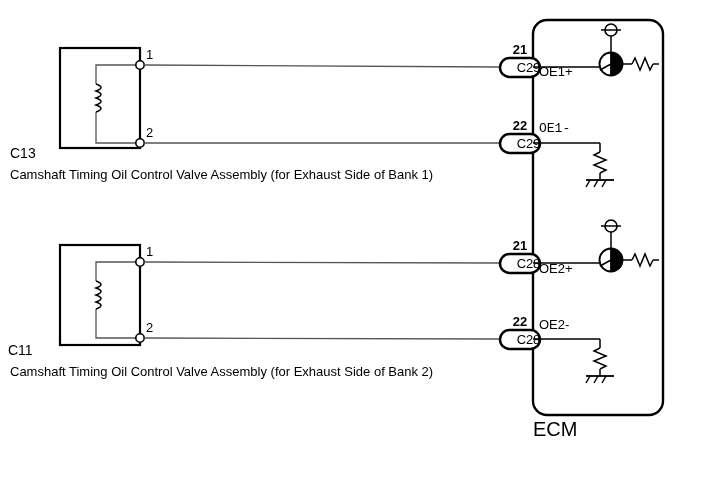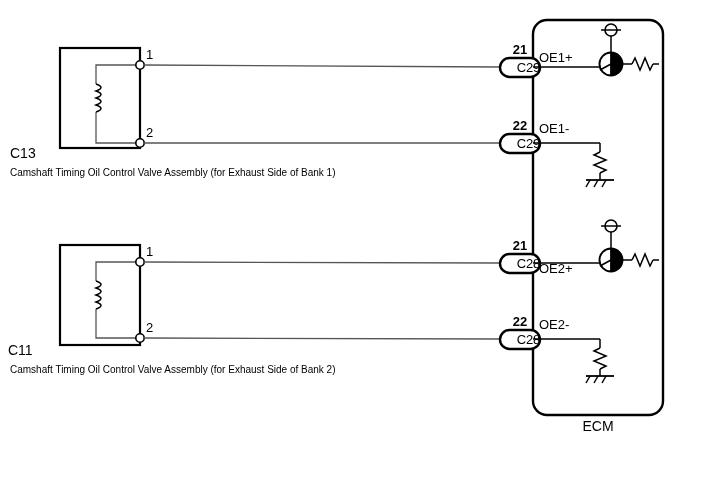--- a/index.html
+++ b/index.html
@@ -51,25 +51,24 @@
     text-align: right;
     letter-spacing: -0.2px;
   }
   .lbl-signal {
     font-size: 13px;
   }
   .lbl-code {
     font-size: 14px;
   }
   .lbl-desc {
-    font-size: 10px;
+    font-size: 13px;
   }
   .lbl-ecm {
-    font-size: 14px;
-    text-align: center;
+    font-size: 20px;
     width: 130px;
   }
 </style>
 </head>
 <body>
 
 <div id="diagram-root">
 
   <svg class="wiring" viewBox="0 0 713 481" xmlns="http://www.w3.org/2000/svg">
 
@@ -189,20 +188,20 @@
   <div class="lbl lbl-term-num" style="left:500px; top:43px; width:40px;">21</div>
   <div class="lbl lbl-term-num" style="left:500px; top:119px; width:40px;">22</div>
   <div class="lbl lbl-term-num" style="left:500px; top:239px; width:40px;">21</div>
   <div class="lbl lbl-term-num" style="left:500px; top:315px; width:40px;">22</div>
 
   <div class="lbl lbl-conn" style="left:500px; top:61px; width:40px;">C29</div>
   <div class="lbl lbl-conn" style="left:500px; top:137px; width:40px;">C29</div>
   <div class="lbl lbl-conn" style="left:500px; top:257px; width:40px;">C28</div>
   <div class="lbl lbl-conn" style="left:500px; top:333px; width:40px;">C28</div>
 
-  <div class="lbl lbl-signal" style="left:539px; top:51px;text-align:center;">OE1+</div>
-  <div class="lbl lbl-signal" style="left:539px; top:122px;">OE1-</div>
+  <div class="lbl lbl-signal" style="left:539px; top:65px;text-align:center;">OE1+</div>
+  <div class="lbl lbl-signal" style="left:539px; top:122px;font-family:Liberation Mono, monospace;">OE1-</div>
   <div class="lbl lbl-signal" style="left:539px; top:262px;">OE2+</div>
   <div class="lbl lbl-signal" style="left:539px; top:318px;text-align:center;">OE2-</div>
 
   <div class="lbl lbl-ecm" style="left:533px; top:419px;">ECM</div>
 
 </div>
 
 </body></html>

